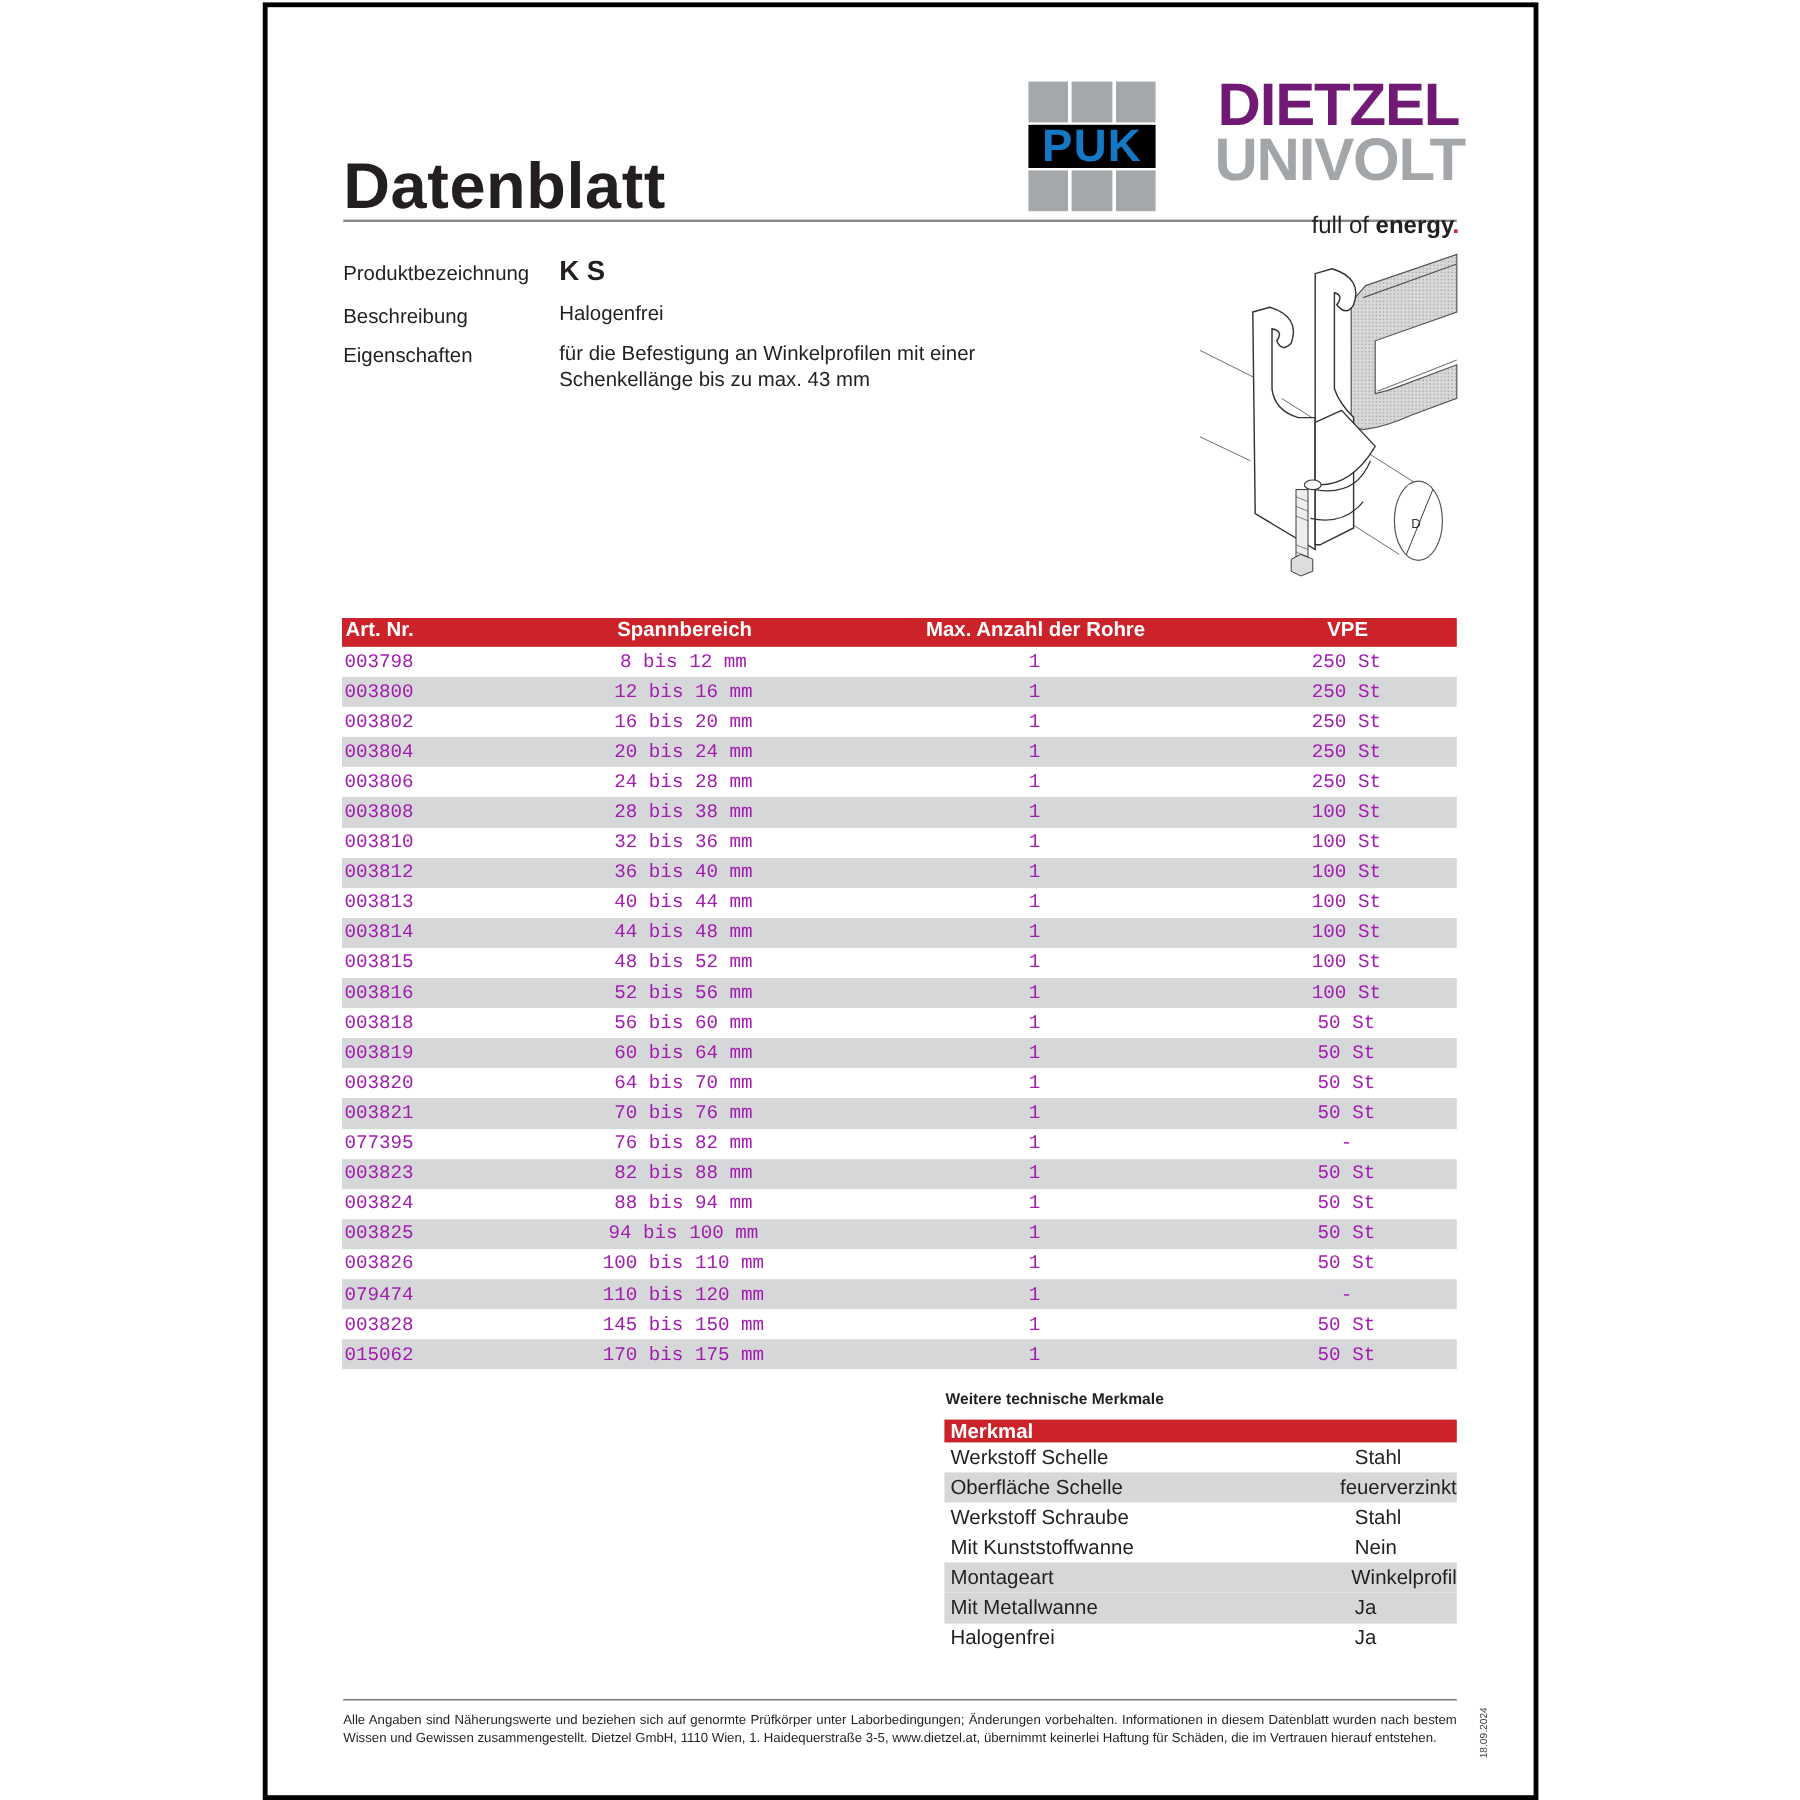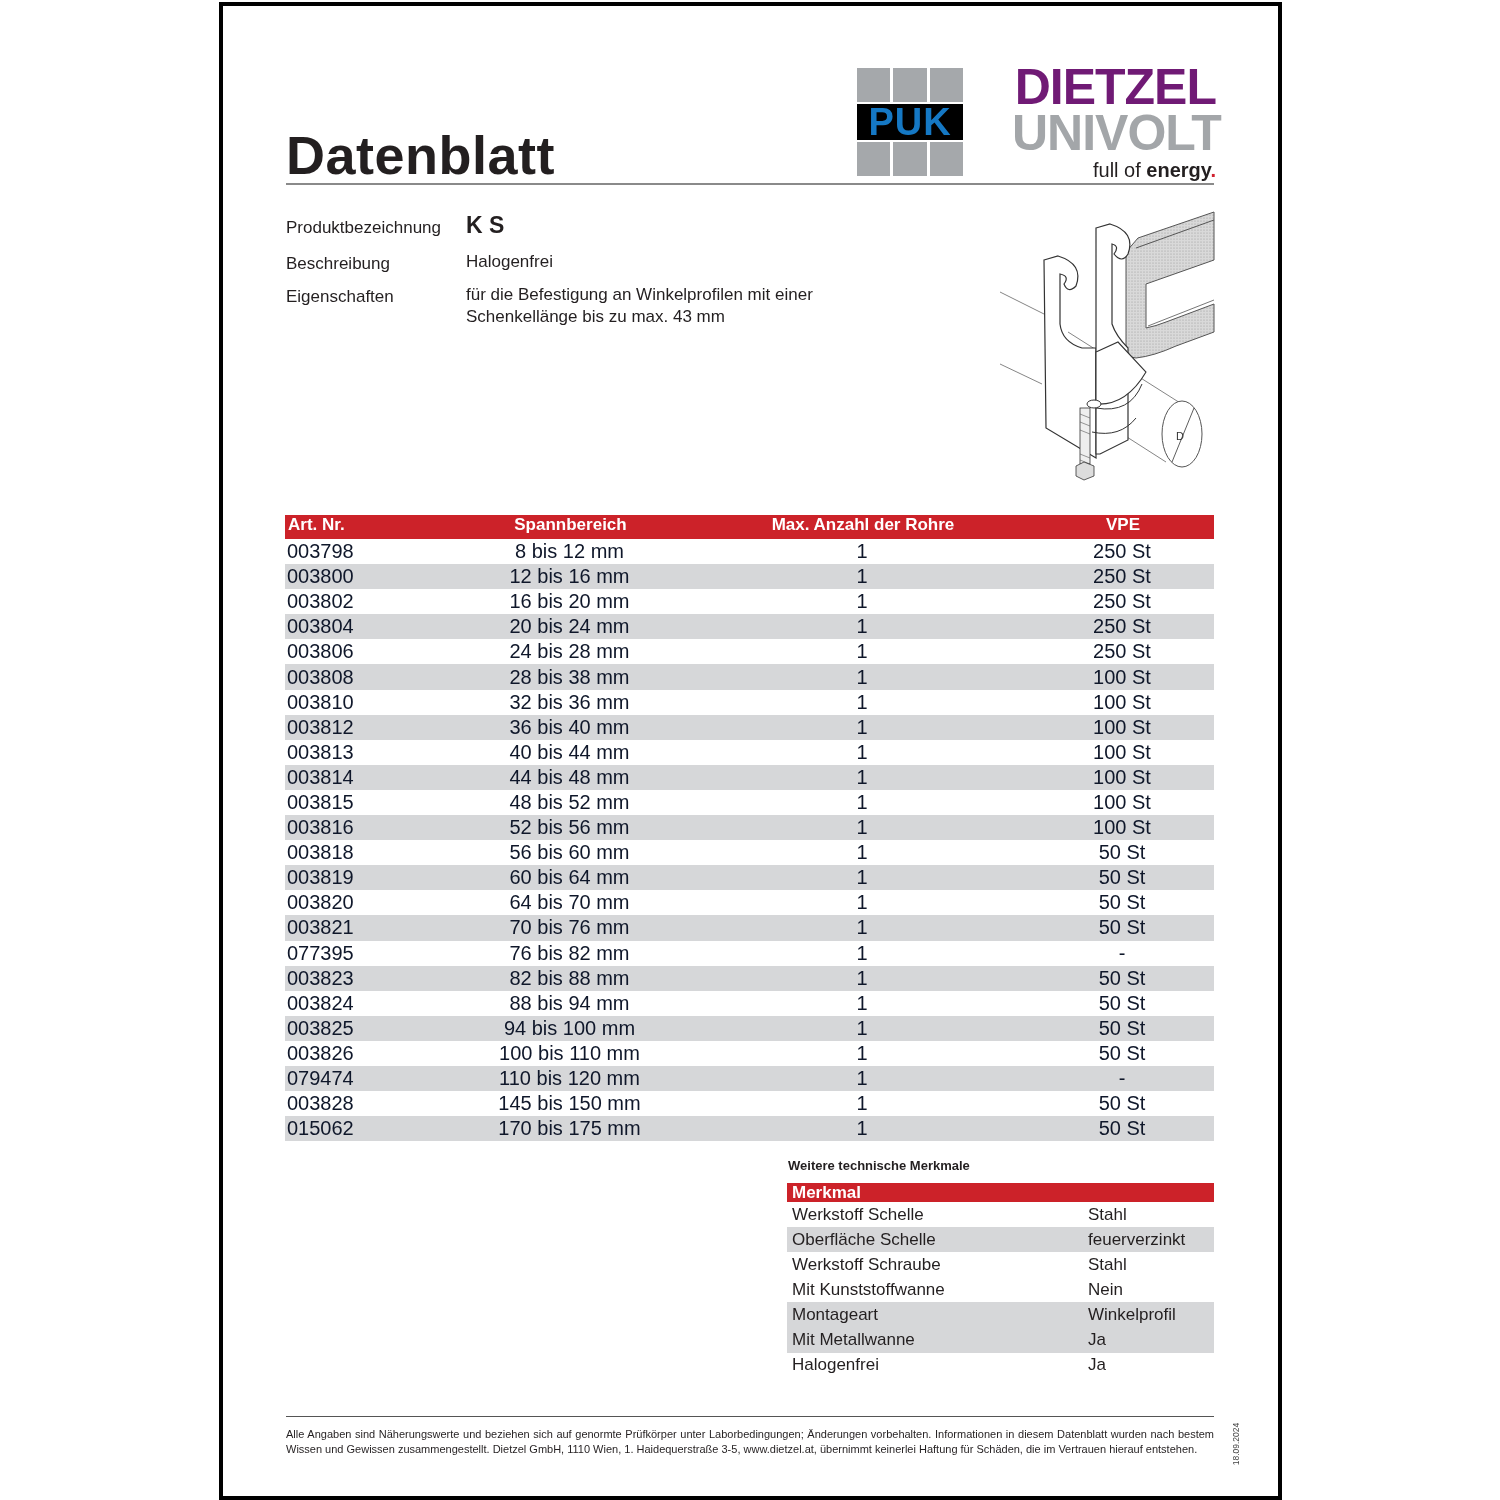--- a/index.html
+++ b/index.html
@@ -9,46 +9,46 @@
   .title-rule { position:absolute; left:286px; top:183px; width:928px; height:2px; background:#8a8a8a; }
 
   .puk { position:absolute; left:857px; top:68px; width:106px; height:108px; }
   .puk .cell { position:absolute; background:#a5a8ab; }
   .puk .txt { position:absolute; left:0; top:36px; width:106px; height:36px; background:#000000; }
   .puk .txt span { display:block; font-size:38px; font-weight:bold; color:#1578c4; letter-spacing:1px; line-height:36px; text-align:center; }
 
   .dietzel { position:absolute; left:1012px; top:64px; width:204px; font-weight:bold; text-align:right; }
   .dietzel .l1 { font-size:50px; color:#701a75; letter-spacing:-1px; line-height:46px; }
   .dietzel .l2 { font-size:50px; color:#a3a6a9; letter-spacing:-1px; line-height:46px; }
-  .dietzel .l3 { font-size:20px; color:#231f20; font-weight:normal; line-height:24px; margin-top:2px; }
+  .dietzel .l3 { font-size:20px; color:#231f20; font-weight:normal; line-height:24px; margin-top:20px; }
   .dietzel .l3 b { font-weight:bold; }
   .dietzel .l3 .dot { color:#d0202f; font-weight:bold; }
 
   .props { position:absolute; left:286px; top:208px; font-size:17px; color:#231f20; }
   .prow { position:absolute; left:0; white-space:nowrap; }
   .prow .lbl { position:absolute; left:0; }
   .prow .val { position:absolute; left:180px; line-height:22px; }
   .prow .val.big { font-size:23px; font-weight:bold; }
 
   .drawing { position:absolute; left:996px; top:208px; width:222px; height:280px; }
 
   .tbl { position:absolute; left:285px; top:515px; width:929px; }
   .thead { height:24px; background:#cc2229; color:#fff; font-weight:bold; font-size:17px; display:flex; align-items:flex-start; }
-  .trow { height:25.1px; display:flex; align-items:center; font-size:20px; color:#0f172a; }
+  .trow { height:25.1px; display:flex; align-items:center; font-size:16px; color:#a21caf;font-family:Liberation Mono, monospace; }
   .trow.alt { background:#d6d7d9; }
   .c1 { width:160px; padding-left:2px; }
   .c2 { width:245px; text-align:center; }
   .c3 { width:340px; text-align:center; }
   .c4 { width:180px; text-align:center; }
   .thead .c1 { padding-left:3px; }
 
   .tech-title { position:absolute; left:788px; top:1158px; font-size:13px; font-weight:bold; color:#231f20; }
   .tech { position:absolute; left:787px; top:1183px; width:427px; }
   .tech .th { height:19px; background:#cc2229; color:#fff; font-weight:bold; font-size:17px; padding-left:5px; line-height:19px; }
-  .tech .tr { height:25.1px; display:flex; align-items:center; font-size:17px; }
+  .tech .tr { height:25.1px; display:flex; align-items:center; font-size:17px;gap:41px; }
   .tech .tr.alt { background:#d6d7d9; }
   .tech .k { width:296px; padding-left:5px; }
   .tech .v { flex:1; }
 
   .foot-rule { position:absolute; left:286px; top:1416px; width:928px; height:1px; background:#555; }
   .foot { position:absolute; left:286px; top:1427px; width:928px; font-size:11px; line-height:14.5px; color:#231f20; text-align:justify; }
   .date { position:absolute; left:1233px; top:1420px; width:12px; height:50px; }
   .date span { position:absolute; left:-18px; top:19px; transform:rotate(-90deg); font-size:8.5px; color:#444; white-space:nowrap; }
 </style>
 </head>

